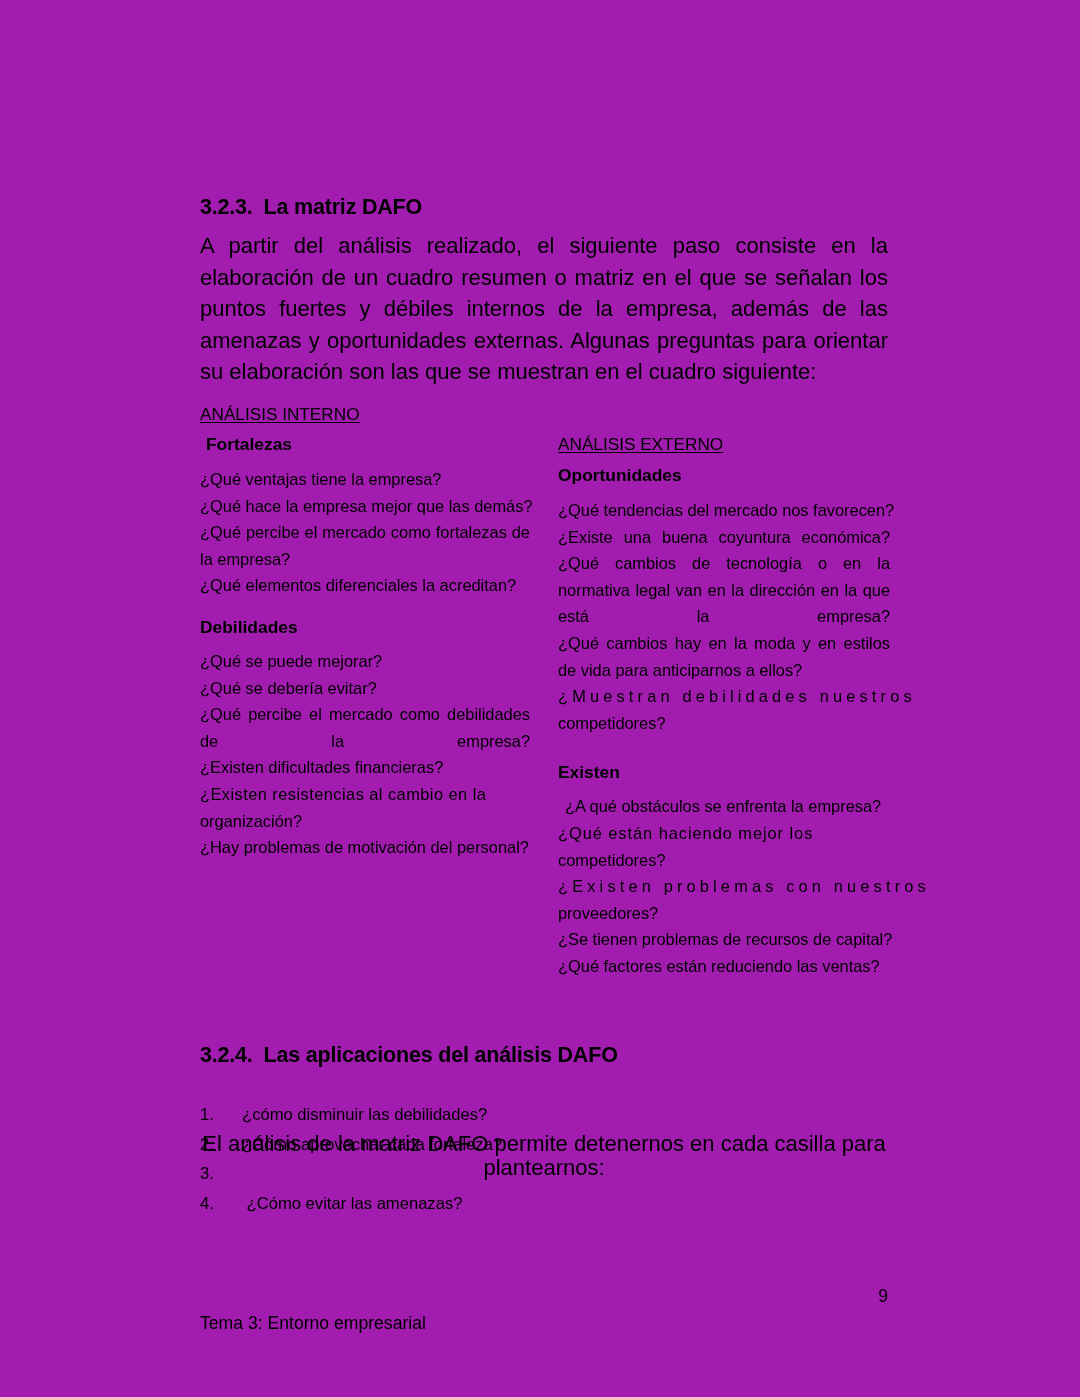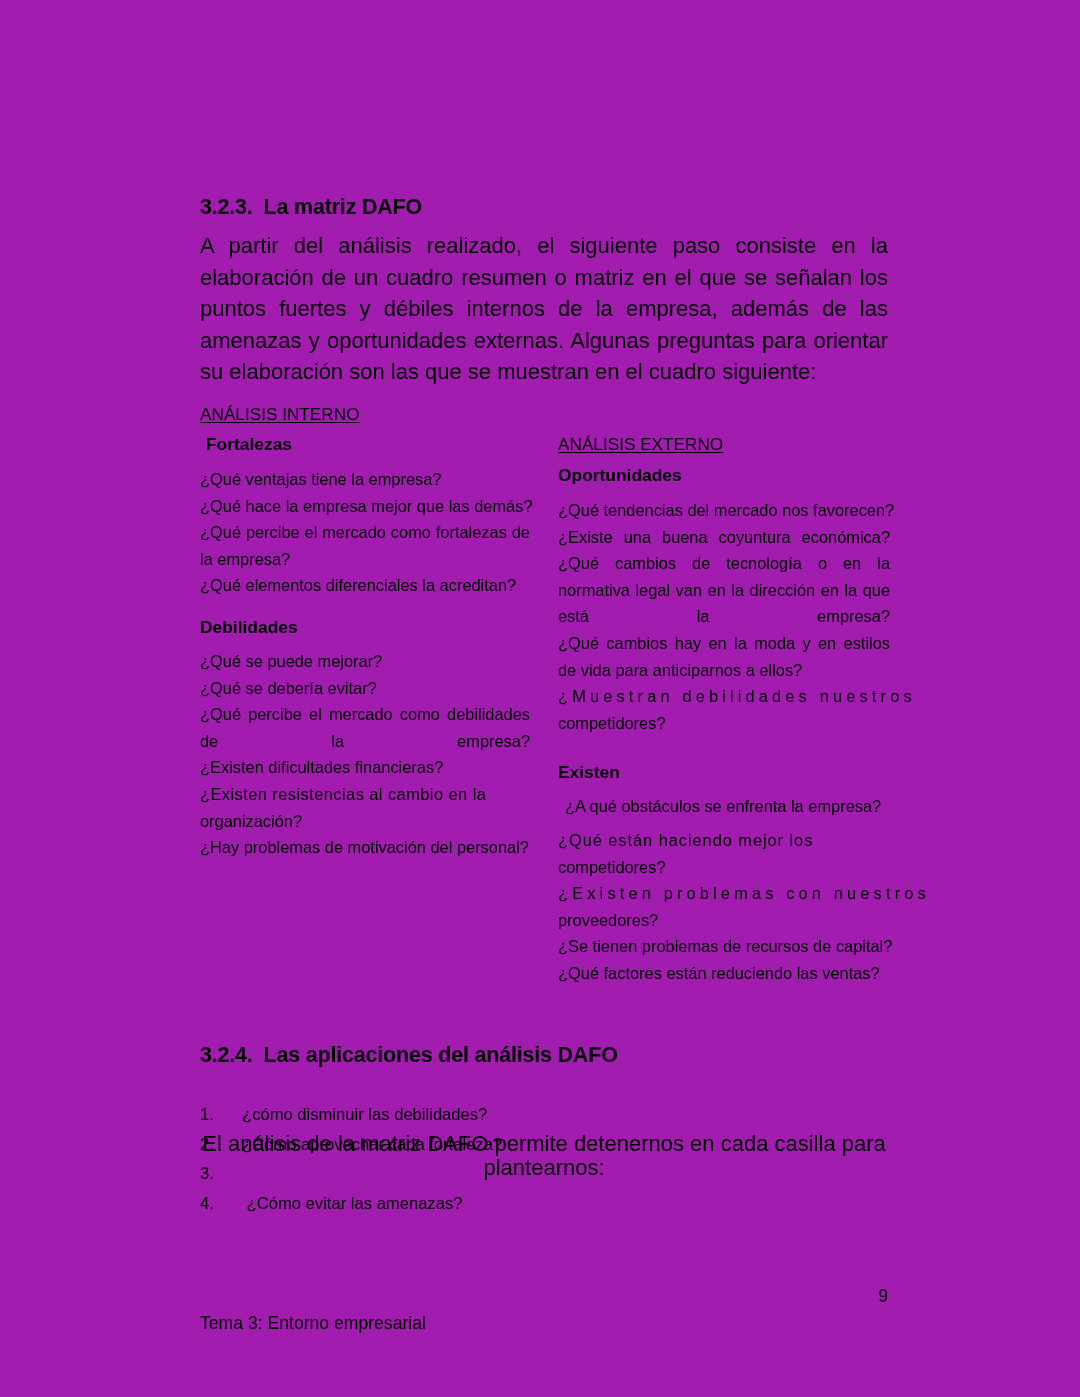--- a/index.html
+++ b/index.html
@@ -79,21 +79,21 @@
   }
   .q-block {
     font-size: 16.4px;
     line-height: 26.6px;
     text-align: justify;
     text-justify: inter-word;
   }
   .q-block.just-all { text-align-last: justify; }
 
   .stretch-lg { letter-spacing: 4.15px; }
-  .stretch-sm { letter-spacing: 0.95px; margin-top: 7px; }
+  .stretch-sm { letter-spacing: 0.95px; }
   .stretch-xs { letter-spacing: 0.45px; }
 
   
   .num-list {
     position: absolute;
     left: 200px;
     width: 690px;
     font-size: 16.6px;
   }
   .num-item {

